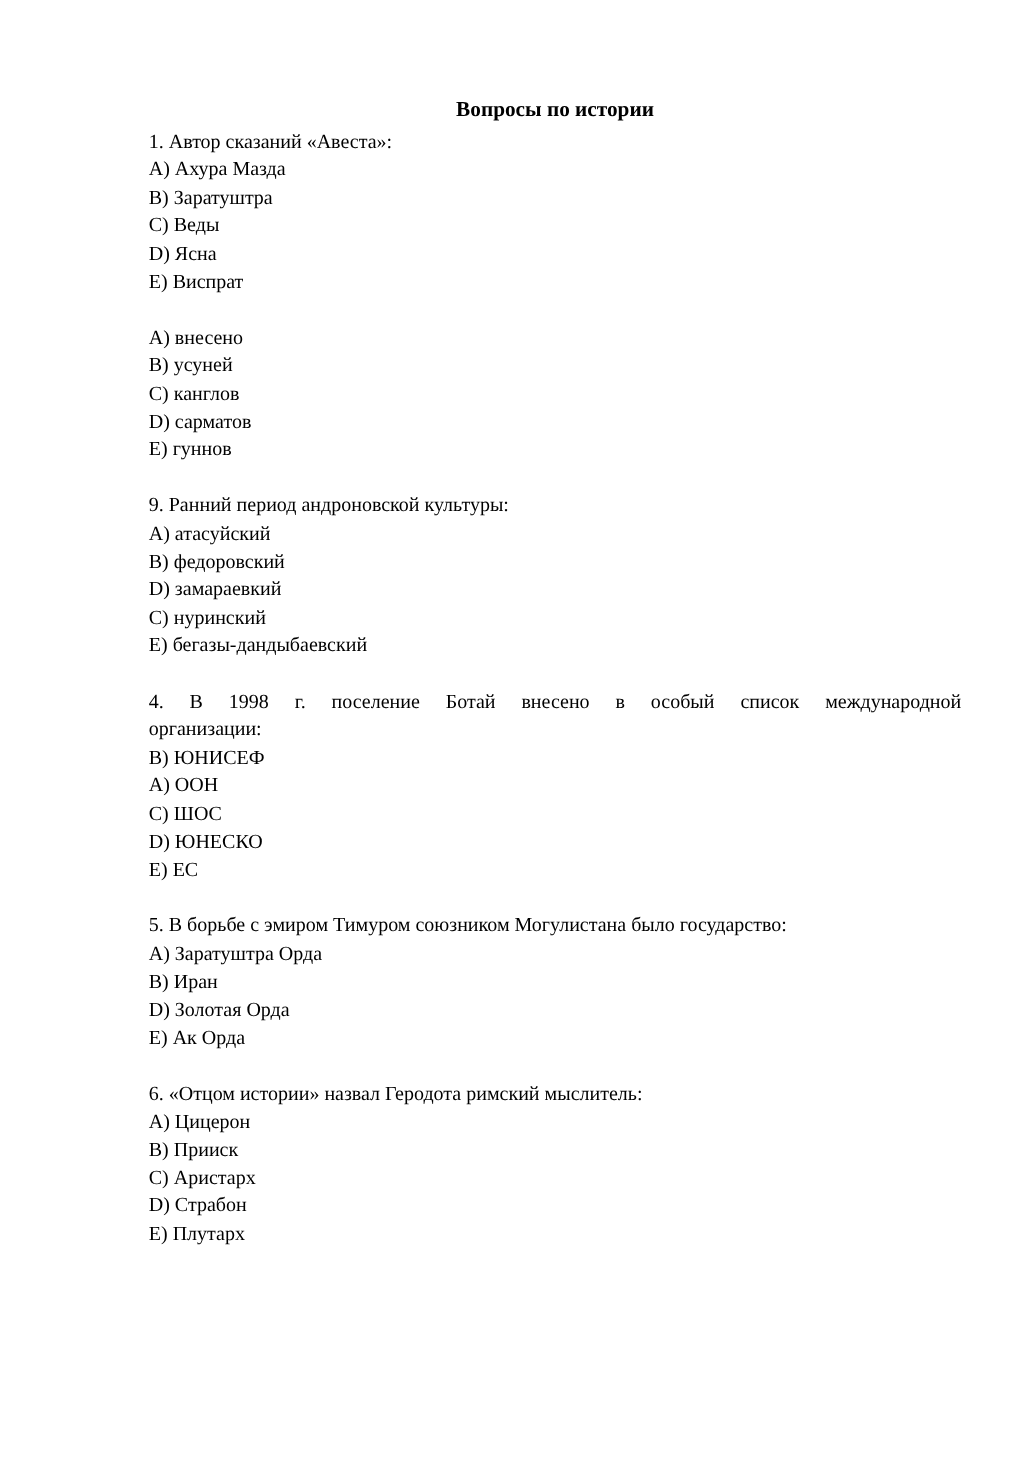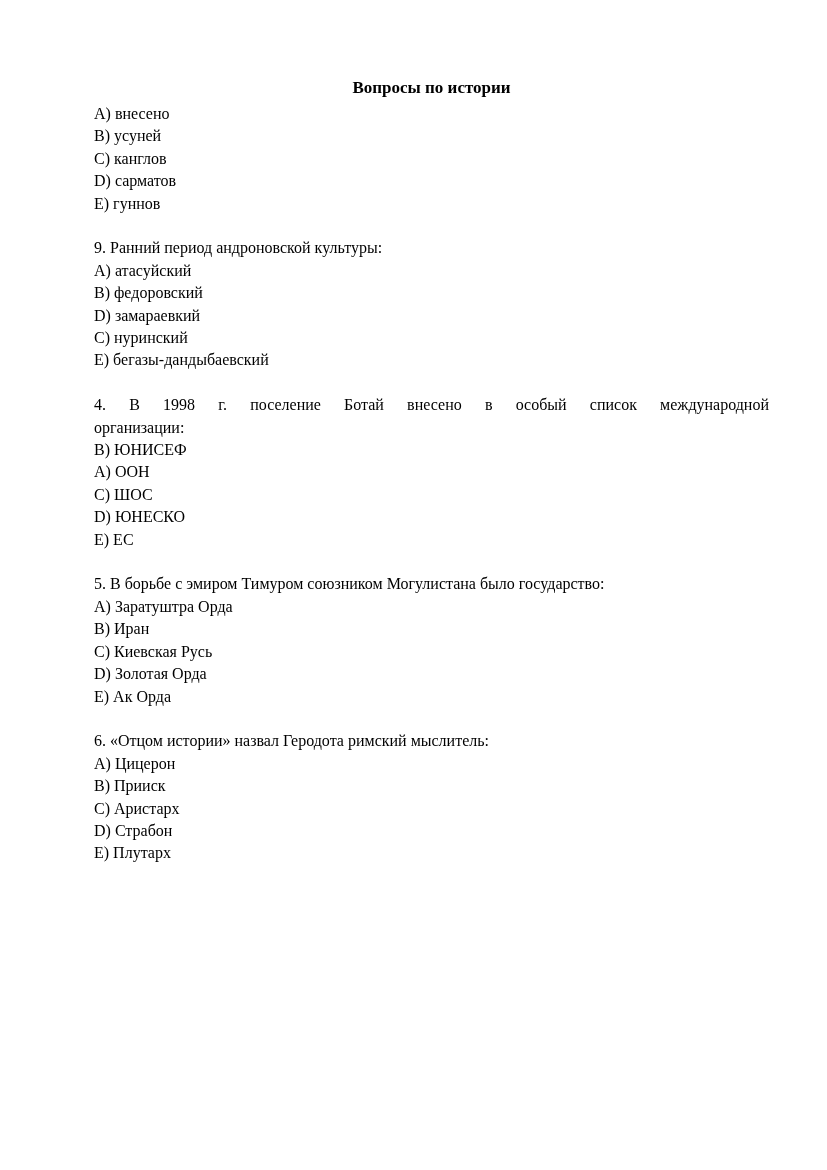--- a/index.html
+++ b/index.html
@@ -10,21 +10,21 @@
   body {
     width: 827px;
     height: 1170px;
     overflow: hidden;
   }
   .page {
     box-sizing: border-box;
     width: 827px;
     height: 1170px;
     background: #ffffff;
-    padding: 75px 58px 0 94px;
+    padding: 75px 58px 0 119px;
     font-family: "Liberation Serif", "DejaVu Serif", serif;
     font-size: 16px;
     line-height: 22.4px;
     color: #000000;
   }
   .doc-title {
     font-size: 17px;
     font-weight: bold;
     text-align: center;
     margin: 0 0 3px 0;
@@ -47,20 +47,28 @@
     text-align-last: justify;
   }
 </style>
 </head>
 <body>
 
 <div class="page">
 
   <h1 class="doc-title">Вопросы по истории</h1>
 
+  <section class="question-block">
+    <p>1. Автор сказаний «Авеста»:</p>
+    <p>A) Ахура Мазда</p>
+    <p>B) Заратуштра</p>
+    <p>C) Веды</p>
+    <p>D) Ясна</p>
+    <p>E) Виспрат</p>
+  </section>
 
   <section class="question-block">
     <p>A) внесено</p>
     <p>B) усуней</p>
     <p>C) канглов</p>
     <p>D) сарматов</p>
     <p>E) гуннов</p>
   </section>
 
   <section class="question-block">
@@ -79,21 +87,20 @@
     <p>A) ООН</p>
     <p>C) ШОС</p>
     <p>D) ЮНЕСКО</p>
     <p>E) ЕС</p>
   </section>
 
   <section class="question-block">
     <p>5. В борьбе с эмиром Тимуром союзником Могулистана было государство:</p>
     <p>A) Заратуштра Орда</p>
     <p>B) Иран</p>
-    <p>C) Киевская Русь</p>
     <p>D) Золотая Орда</p>
     <p>E) Ак Орда</p>
   </section>
 
   <section class="question-block">
     <p>6. «Отцом истории» назвал Геродота римский мыслитель:</p>
     <p>A) Цицерон</p>
     <p>B) Прииск</p>
     <p>C) Аристарх</p>
     <p>D) Страбон</p>

